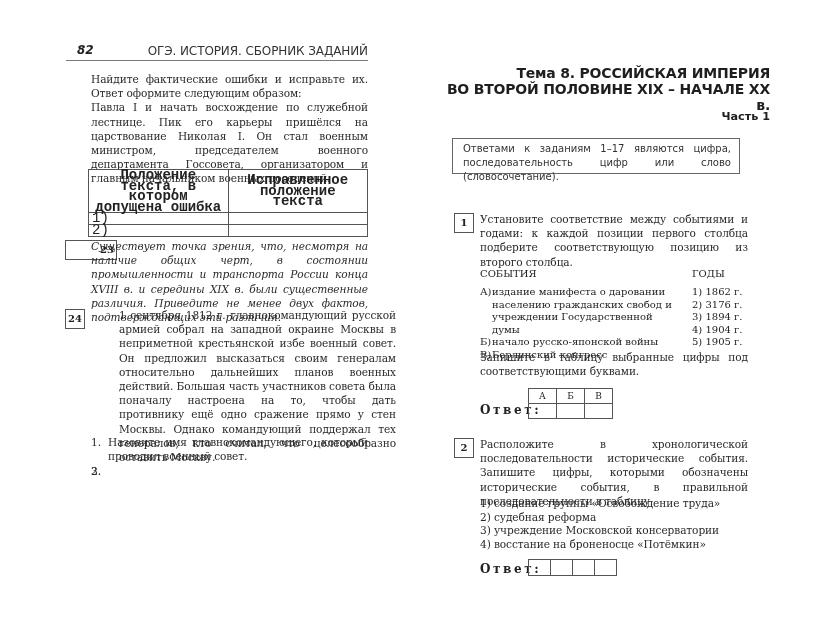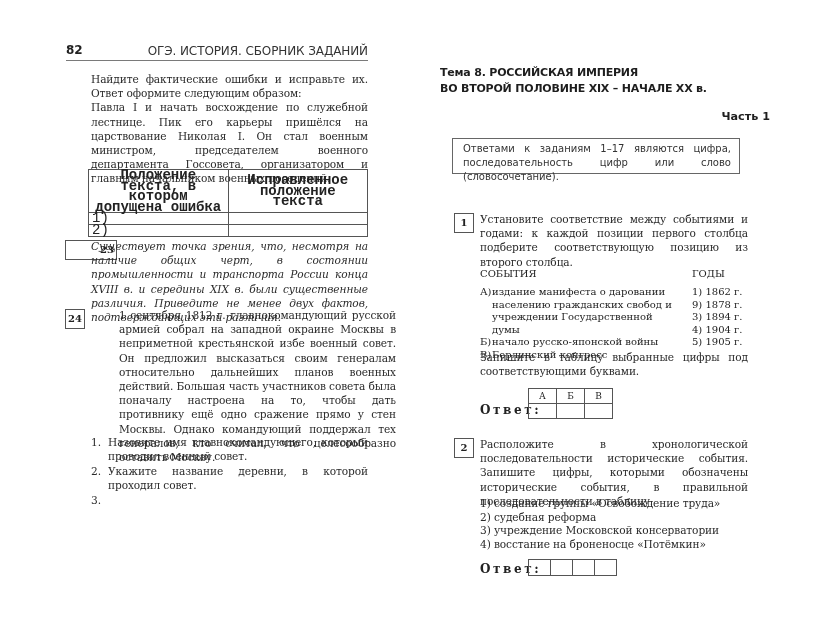--- a/index.html
+++ b/index.html
@@ -5,39 +5,39 @@
   html, body { margin: 0; padding: 0; }
   body {
     width: 820px; height: 636px; background: #ffffff; position: relative; overflow: hidden;
     color: #2a2a2a;
     font-family: "DejaVu Serif", "Liberation Serif", serif;
   }
   .serif { font-family: "DejaVu Serif", "Liberation Serif", serif; font-size: 10.6px; line-height: 14.2px; letter-spacing: -0.1px; }
 
   
   .run-header { position: absolute; left: 66px; top: 43px; width: 302px; height: 17px; border-bottom: 1px solid #7a7a7a; }
-  .page-num { position: absolute; left: 0; top: 0; font-family: "DejaVu Sans", sans-serif; font-weight: bold; font-size: 12px; color: #222; }
+  .page-num { position: absolute; left: 11px; top: 0; font-family: "DejaVu Sans", sans-serif; font-weight: bold; font-size: 12px; color: #222; font-style: italic; }
   .book-title { position: absolute; right: 0; top: 1px; font-family: "DejaVu Sans", sans-serif; font-size: 12px; color: #333; letter-spacing: -0.1px; }
 
   .block { position: absolute; text-align: justify; }
   .block p { margin: 0; }
 
   .qbox { position: absolute; width: 18px; height: 18px; border: 1px solid #555; background:#fff;
           font-family: "DejaVu Serif", serif; font-weight: bold; font-size: 10px; line-height: 18px; text-align: center; color:#222; }
 
   table.err { position: absolute; border-collapse: collapse; font-family: Liberation Mono, monospace; font-size: 14px; color:#222; }
   table.err th, table.err td { border: 1px solid #555; padding: 0 3px; }
   table.err th { font-weight: bold; text-align: center; line-height: 10.5px; height: 24px; }
   table.err td { height: 11px; line-height: 11px; }
 
   .list { position: absolute; font-size: 10.6px; line-height: 14px; }
   .list .li { position: relative; padding-left: 17px; text-align: justify; margin-bottom: 1px; }
   .list .li .n { position: absolute; left: 0; top: 0; }
 
-  .topic { position: absolute; left: 440px; width: 330px; text-align: left; font-family: "DejaVu Sans", sans-serif; font-weight: bold; font-size: 11px; line-height: 16px; color:#1e1e1e; letter-spacing: -0.2px; }
+  .topic { position: absolute; left: 440px; width: 330px; text-align: right; font-family: "DejaVu Sans", sans-serif; font-weight: bold; font-size: 14px; line-height: 16px; color:#1e1e1e; letter-spacing: -0.2px; }
   .part { position: absolute; left: 440px; width: 330px; text-align: center; font-family: "DejaVu Sans", sans-serif; font-weight: bold; font-size: 11.2px; color:#1e1e1e; }
   .note { position: absolute; left: 452px; top: 138px; width: 288px; height: 36px; border: 1px solid #666;
           font-family: "DejaVu Sans", sans-serif; font-size: 10px; line-height: 14px; color:#333; padding: 3px 8px 0 10px; box-sizing: border-box; text-align: justify; }
 
   .match { position: absolute; left: 480px; top: 268px; width: 268px; font-family: "DejaVu Serif", serif; font-size: 10px; line-height: 12.5px; color:#222; }
   .match .hdr { position: relative; height: 15px; }
   .match .col-ev { position: absolute; left: 0; top: 18px; width: 200px; }
   .match .col-yr { position: absolute; left: 212px; top: 18px; width: 60px; }
   .ev { position: relative; padding-left: 12px; text-align: left; }
   .ev .l { position: absolute; left: 0; top: 0; }
@@ -82,21 +82,21 @@
   <p>Существует точка зрения, что, несмотря на наличие общих черт, в состоянии промышленности и транспорта России конца XVIII в. и середины XIX в. были существенные различия. Приведите не менее двух фактов, подтверждающих эти различия.</p>
 </div>
 
 <div class="qbox" style="left:65px; top:309px;">24</div>
 <div class="block serif" style="left:91px; top:308px; width:277px;margin-left:28px;">
   <p>1 сентября 1812 г. главнокомандующий русской армией собрал на западной окраине Москвы в неприметной крестьянской избе военный совет. Он предложил высказаться своим генералам относительно дальнейших планов военных действий. Большая часть участников совета была поначалу настроена на то, чтобы дать противнику ещё одно сражение прямо у стен Москвы. Однако командующий поддержал тех генералов, кто считал, что целесообразно оставить Москву.</p>
 </div>
 
 <div class="list serif" style="left:91px; top:435px; width:277px;">
   <div class="li"><span class="n">1.</span><span>Назовите имя главнокомандующего, который проводил военный совет.</span></div>
-  <div class="li"><span class="n">2.</span><span>Укажите название деревни, в которой проходил совет.</span></div>
+  <div class="li"><span class="n">2.</span></div>
   <div class="li"><span class="n">3.</span></div>
 </div>
 
 <div class="topic" style="top:65px;">
   <div>Тема 8. РОССИЙСКАЯ ИМПЕРИЯ</div>
   <div>ВО ВТОРОЙ ПОЛОВИНЕ XIX – НАЧАЛЕ XX в.</div>
 </div>
 <div class="part" style="top:110px;text-align:right;">Часть 1</div>
 
 <div class="note">Ответами к заданиям 1–17 являются цифра, последовательность цифр или слово (словосочетание).</div>
@@ -111,21 +111,21 @@
     <span style="position:absolute; left:0;">СОБЫТИЯ</span>
     <span style="position:absolute; left:212px;">ГОДЫ</span>
   </div>
   <div class="col-ev">
     <div class="ev"><span class="l">А)</span><span>издание манифеста о даровании населению гражданских свобод и учреждении Государственной думы</span></div>
     <div class="ev"><span class="l">Б)</span><span>начало русско-японской войны</span></div>
     <div class="ev"><span class="l">В)</span><span>Берлинский конгресс</span></div>
   </div>
   <div class="col-yr">
     <div>1) 1862 г.</div>
-    <div>9) 1878 г.</div>
+    <div>2) 3176 г.</div>
     <div>3) 1894 г.</div>
     <div>4) 1904 г.</div>
     <div>5) 1905 г.</div>
   </div>
 </div>
 
 <div class="block serif" style="left:480px; top:350px; width:268px;">
   <p>Запишите в таблицу выбранные цифры под соответствующими буквами.</p>
 </div>
 

